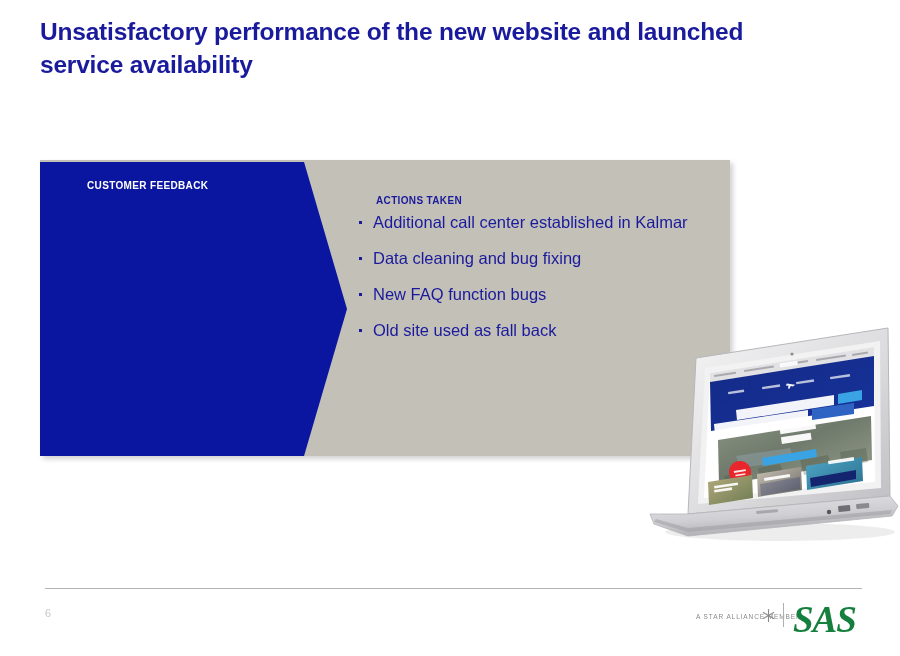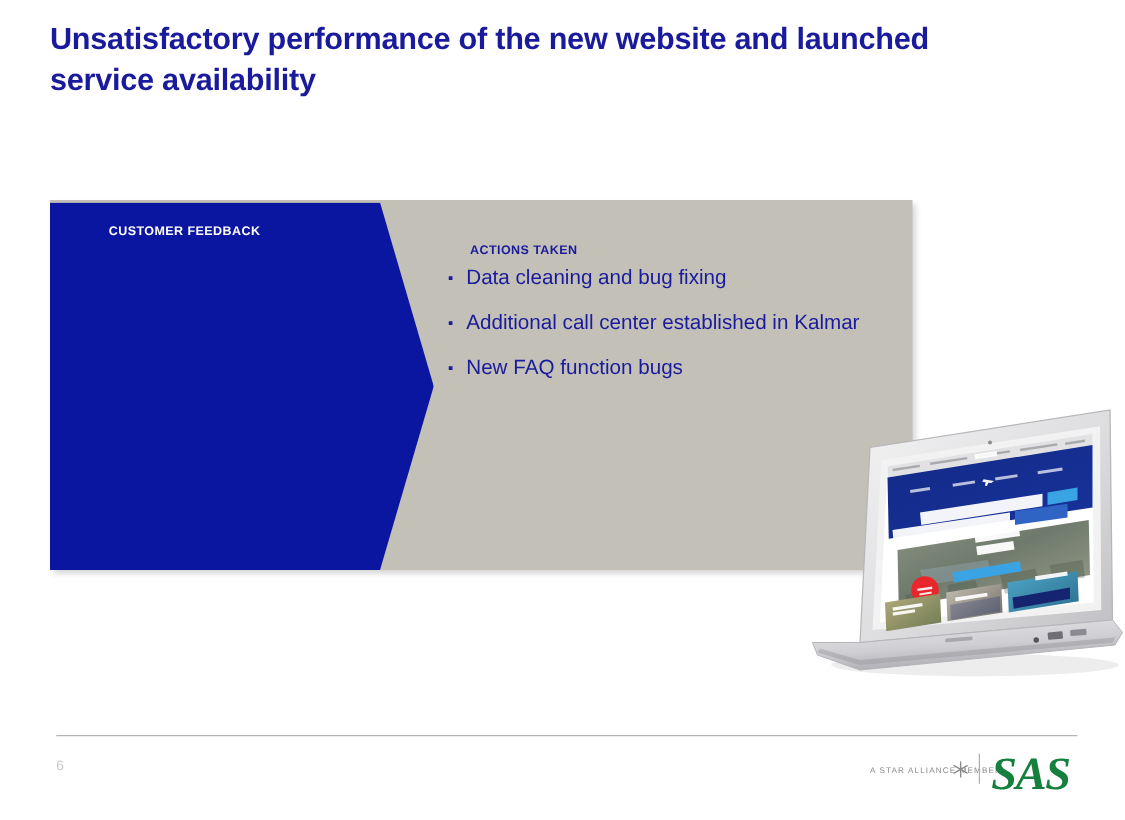--- a/index.html
+++ b/index.html
@@ -191,23 +191,24 @@
 
   <div class="gray-panel"></div>
   <div class="blue-panel"></div>
 
   <div class="panel-head blue-head">CUSTOMER FEEDBACK</div>
 
 
   <div class="panel-head gray-head">ACTIONS TAKEN</div>
 
   <ul class="bullets gray-bullets">
+    <li>Additional call center established in Kalmar</li>
     <li>Data cleaning and bug fixing</li>
-    <li>Additional call center established in Kalmar</li>
     <li>New FAQ function bugs</li>
+    <li>Old site used as fall back</li>
   </ul>
 </div>
 
 <div class="laptop">
   <svg class="laptop-inner" viewBox="0 0 262 250" xmlns="http://www.w3.org/2000/svg">
     <defs>
       <linearGradient id="lidGrad" x1="0" y1="0" x2="1" y2="1">
         <stop offset="0%" stop-color="#f4f4f5"></stop>
         <stop offset="55%" stop-color="#dcdcde"></stop>
         <stop offset="100%" stop-color="#bfbfc3"></stop>

